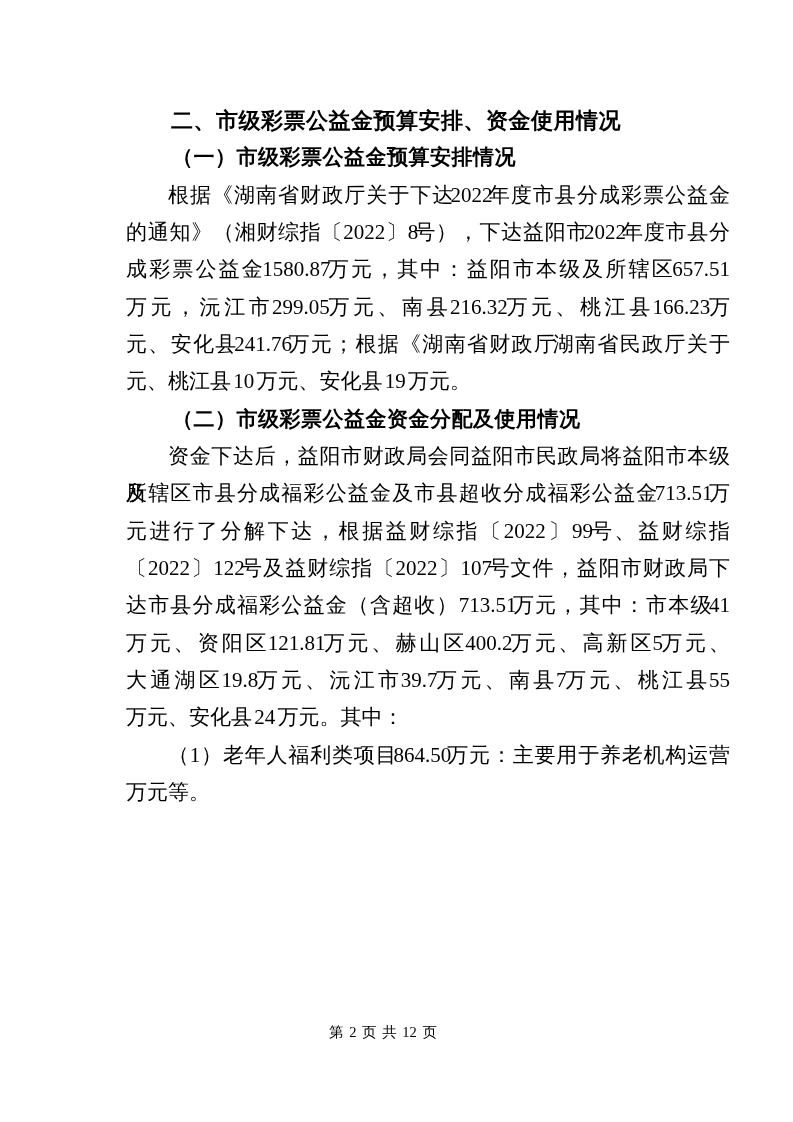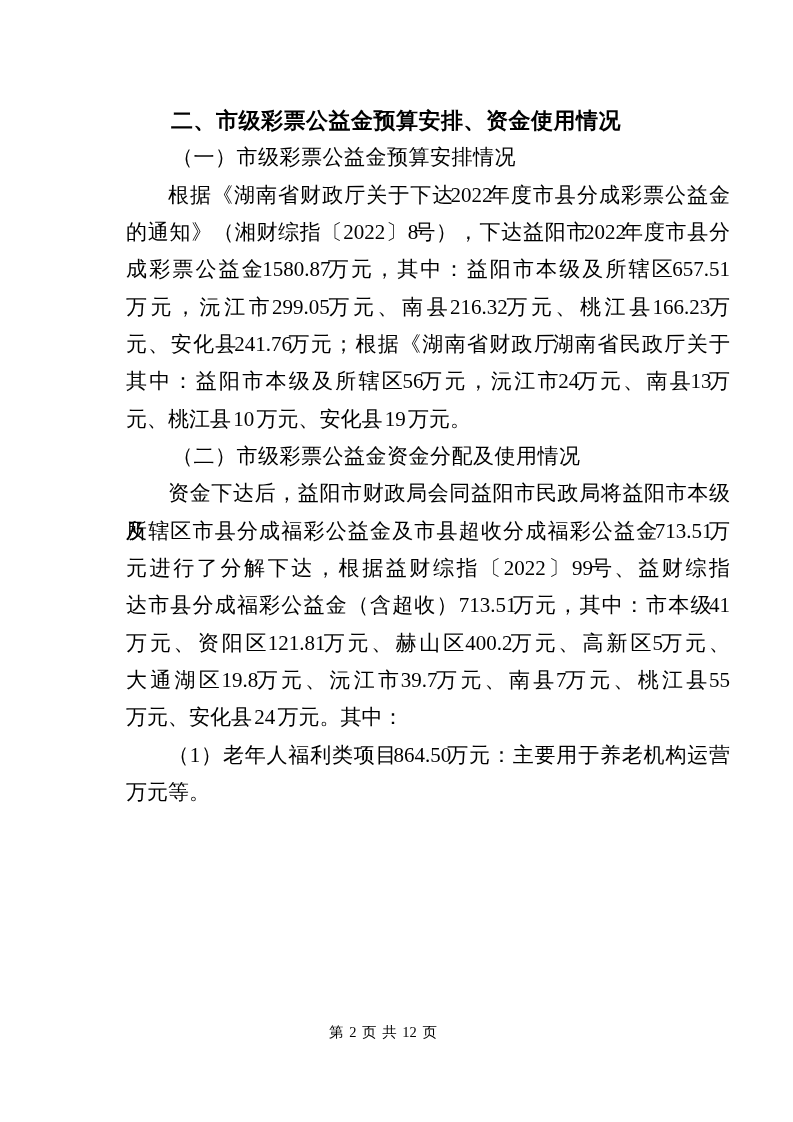--- a/index.html
+++ b/index.html
@@ -25,21 +25,21 @@
   }
   .h1 {
     font-family: "Liberation Sans", "DejaVu Sans", sans-serif;
     font-weight: 700;
     font-size: 22px;
     text-indent: 45px;
     letter-spacing: 0.5px;
   }
   .h2 {
     font-family: "Liberation Serif", "DejaVu Serif", serif;
-    font-weight: 400;
+    font-weight: 700;
     font-size: 21px;
     text-indent: 46px;
     letter-spacing: 0.5px;
   }
   .body {
     font-family: Liberation Serif, serif;
     font-size: 21px;
   }
   .j {
     text-align: justify;
@@ -72,28 +72,28 @@
 
     <div class="ln h1">二、市级彩票公益金预算安排、资金使用情况</div>
 
     <div class="ln h2">（一）市级彩票公益金预算安排情况</div>
 
     <div class="ln body j ind">根据《湖南省财政厅关于下达 2022 年度市县分成彩票公益金</div>
     <div class="ln body j">的通知》（湘财综指〔2022〕8 号），下达益阳市 2022 年度市县分</div>
     <div class="ln body j">成彩票公益金 1580.87 万元，其中：益阳市本级及所辖区 657.51</div>
     <div class="ln body j">万元，沅江市 299.05 万元、南县 216.32 万元、桃江县 166.23 万</div>
     <div class="ln body j">元、安化县 241.76 万元；根据《湖南省财政厅 湖南省民政厅关于</div>
-    <div class="ln body j">其中：益阳市本级及所辖区 56 万元，沅江市 24 万元、南县 13 万</div>
     <div class="ln body end">元、桃江县 10 万元、安化县 19 万元。</div>
 
     <div class="ln h2">（二）市级彩票公益金资金分配及使用情况</div>
 
     <div class="ln body j ind">资金下达后，益阳市财政局会同益阳市民政局将益阳市本级及</div>
     <div class="ln body j">所辖区市县分成福彩公益金及市县超收分成福彩公益金 713.51 万</div>
     <div class="ln body j">元进行了分解下达，根据益财综指〔2022〕99 号、益财综指</div>
+    <div class="ln body j">〔2022〕122 号及益财综指〔2022〕107 号文件，益阳市财政局下</div>
     <div class="ln body j">达市县分成福彩公益金（含超收）713.51 万元，其中：市本级 41</div>
     <div class="ln body j">万元、资阳区 121.81 万元、赫山区 400.2 万元、高新区 5 万元、</div>
     <div class="ln body j">大通湖区 19.8 万元、沅江市 39.7 万元、南县 7 万元、桃江县 55</div>
     <div class="ln body end">万元、安化县 24 万元。其中：</div>
 
     <div class="ln body j ind">（1）老年人福利类项目 864.50 万元：主要用于养老机构运营</div>
     <div class="ln body end">万元等。</div>
 
   </div>
 

